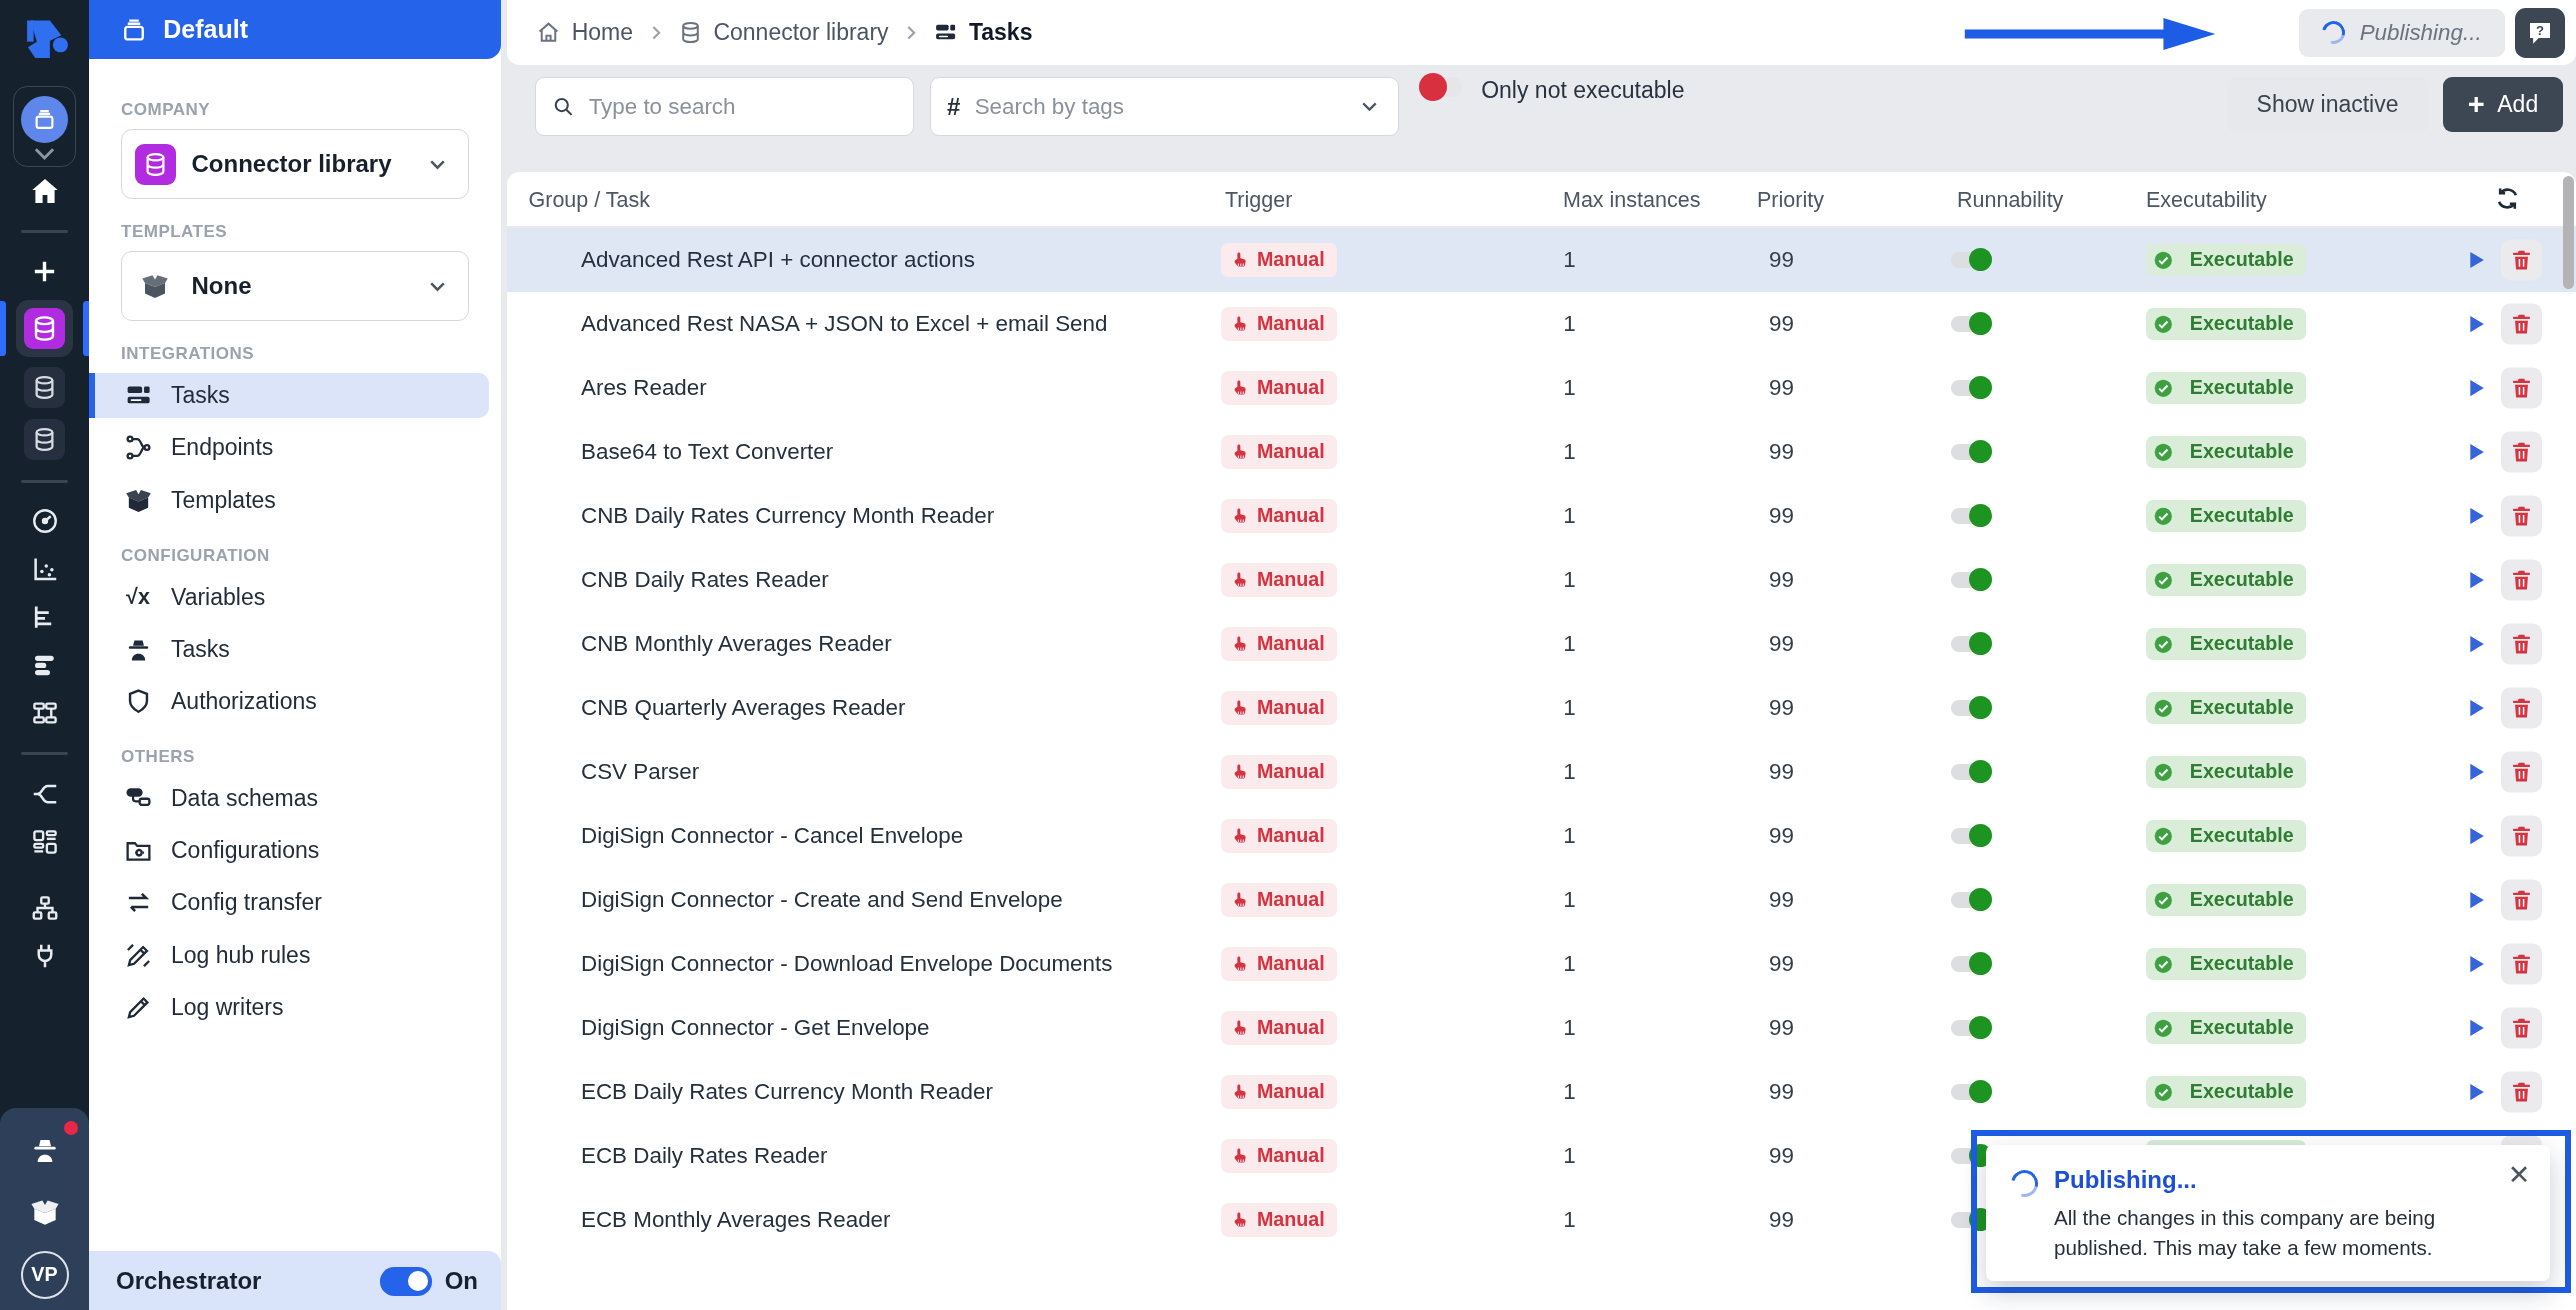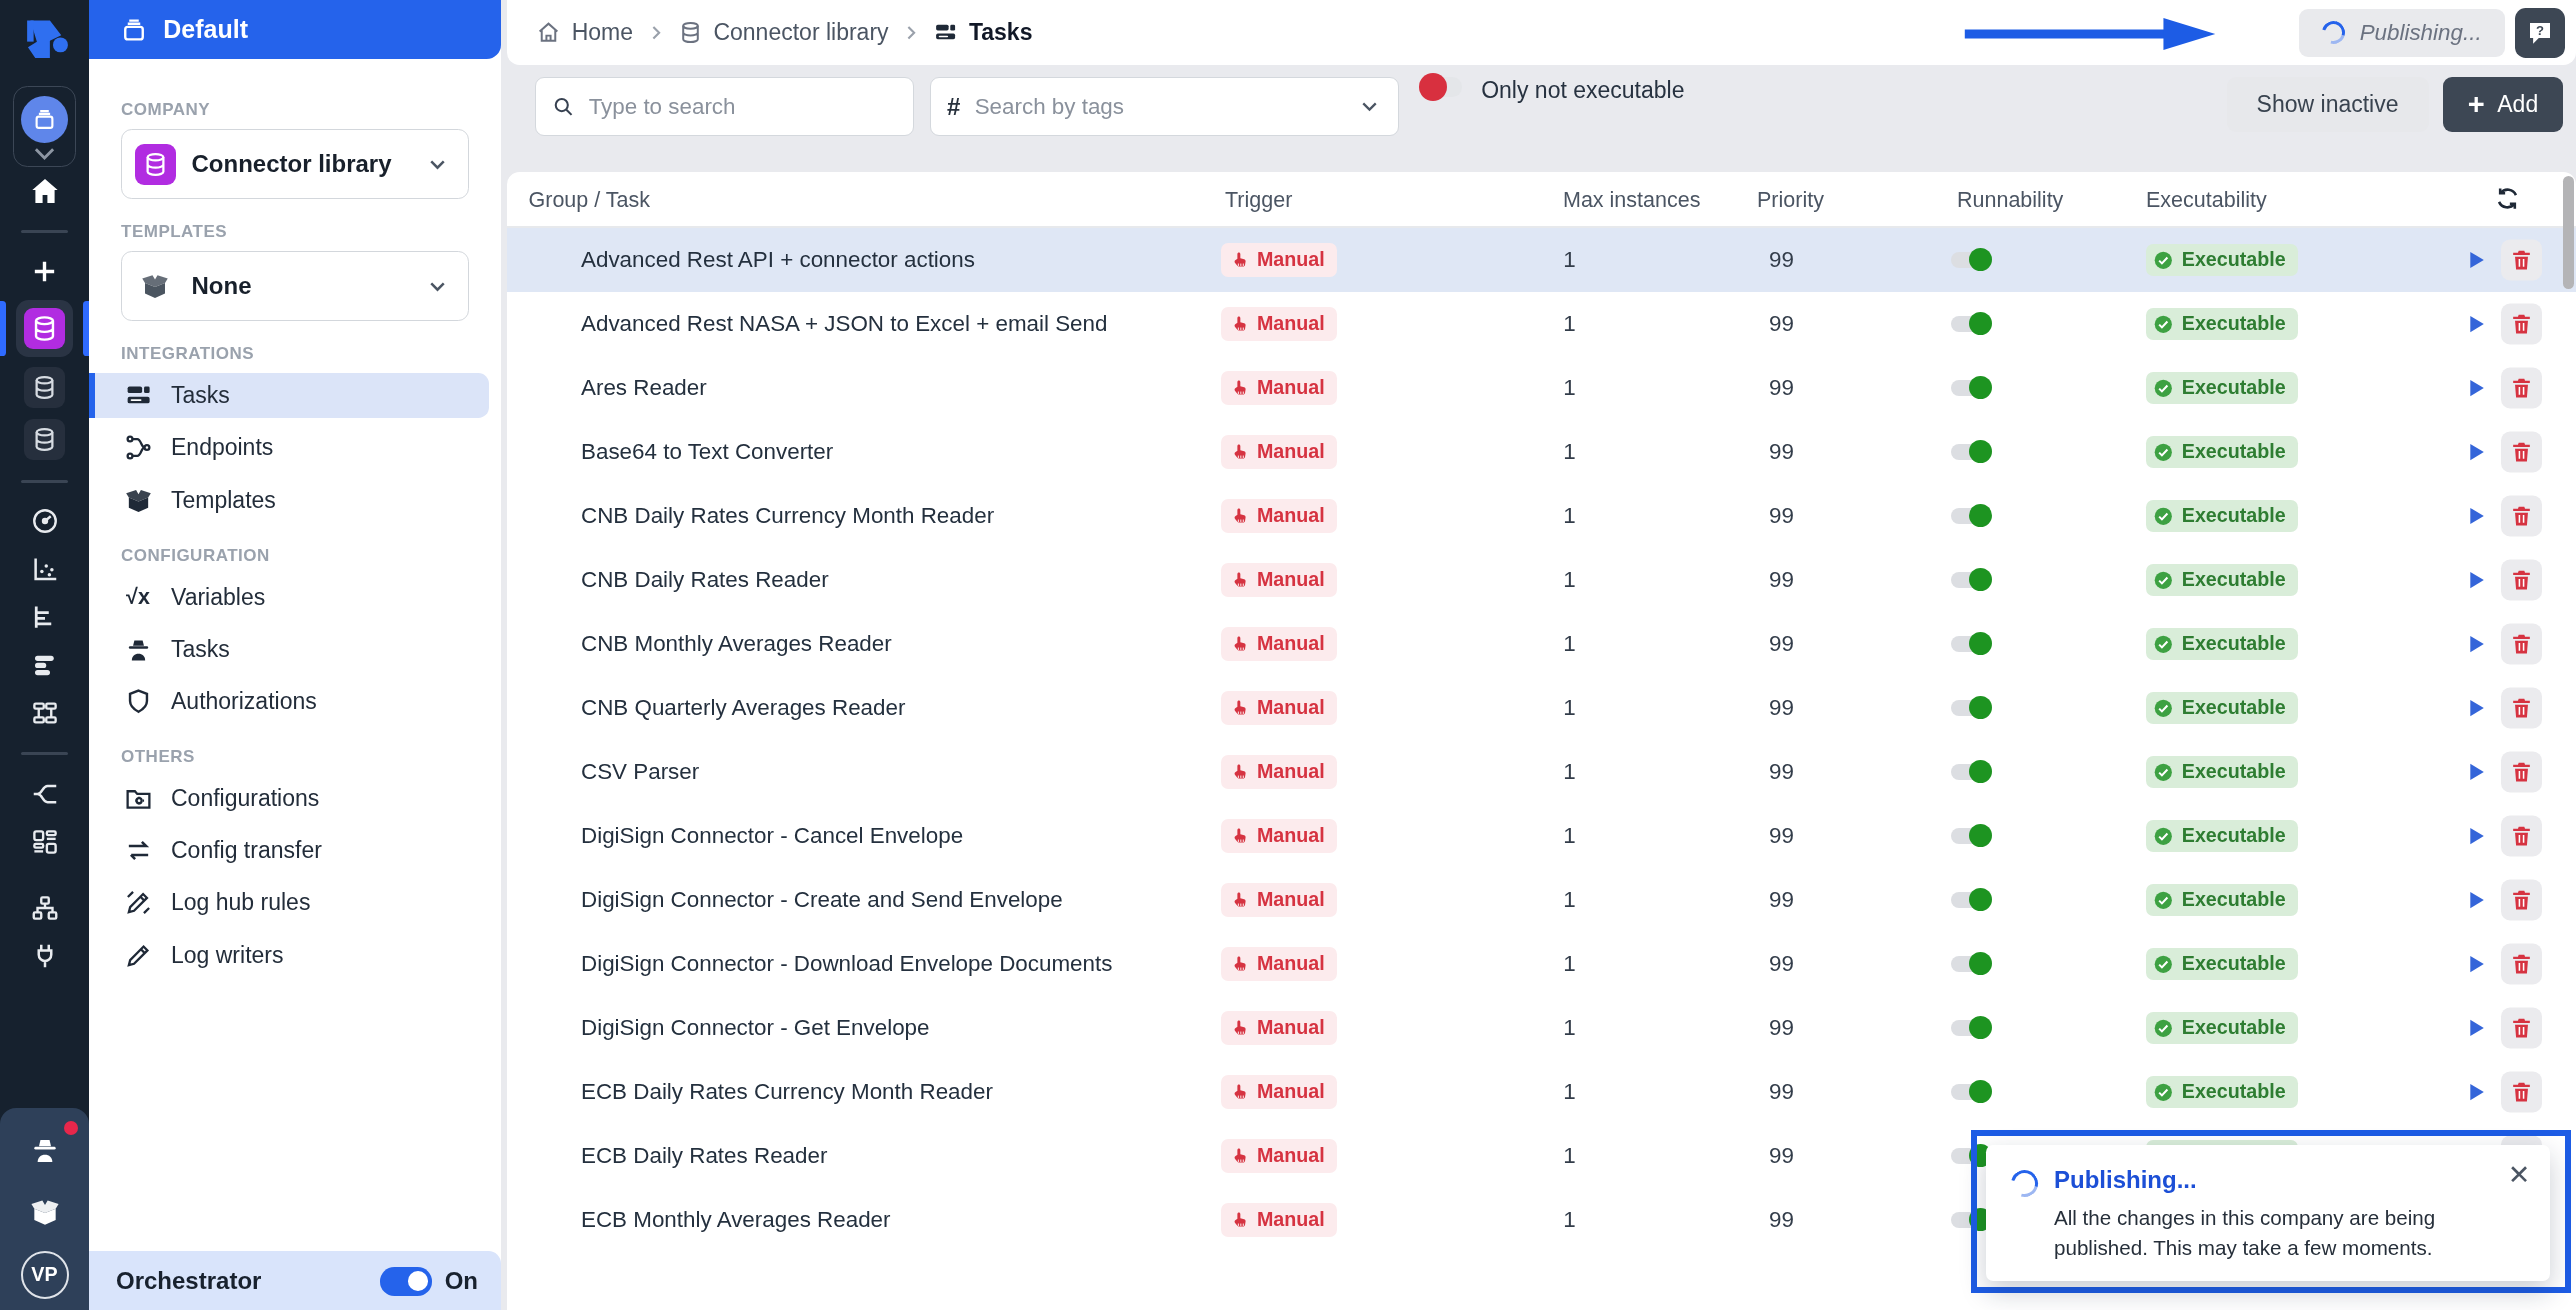--- a/index.html
+++ b/index.html
@@ -110,21 +110,21 @@
   .c { position:absolute; top:50%; transform:translateY(-50%); white-space:nowrap; }
   .c.name { left:74px; font-size:22.4px; color:#24303e; }
   .c.trig { left:714px; height:34px; padding:0 12.5px 0 9px; border-radius:7.2px; background:#fcebed;
     display:flex; align-items:center; gap:7.2px; }
   .c.trig i { font-style:normal; font-size:19.7px; font-weight:bold; color:#d63341; }
   .c.max { left:1031px; width:63px; text-align:center; font-size:22.4px; color:#333d4a; }
   .c.pri { left:1262px; font-size:22.4px; color:#333d4a; }
   .c.run { left:1444px; width:36px; height:16px; border-radius:8px; background:#dcdee2; cursor:pointer; }
   .c.run .k { position:absolute; right:-5.4px; top:-3.6px; width:23px; height:23px; border-radius:50%; background:#1d9421; }
   .c.exec { left:1639px; height:32px; padding:0 12.5px 0 7.2px; border-radius:7.2px; background:#d9edd9;
-    display:flex; align-items:center; gap:8px; }
+    display:flex; align-items:center; gap:16px; }
   .c.exec i { font-style:normal; font-size:19.7px; font-weight:bold; color:#2e7d32; }
   .c.play { left:1956px; cursor:pointer; }
   .c.del { left:1994px; width:41px; height:41px; border-radius:9px; background:#ebebee;
     display:flex; align-items:center; justify-content:center; cursor:pointer; }
   .scroll-thumb { position:absolute; right:1.8px; top:3.6px; width:11.6px; height:113px; border-radius:6.3px; background:#b4b4b6; cursor:pointer; }
 
   
   .toast-annot { position:absolute; left:1971px; top:1130px; width:600px; height:163px; border:6.3px solid #1d5ce5; }
   .toast { position:absolute; left:9px; top:9px; width:564px; height:136px; background:#fff; border-radius:7.2px;
     box-shadow:0 10.7px 27px rgba(20,30,60,.22); padding:19.7px 25px 0 25px; display:flex; gap:16px; }
@@ -368,20 +368,30 @@
               <svg width="29" height="29" viewBox="0 0 24 24" fill="none" stroke="currentColor" stroke-width="2">
                 <path d="M12 3l7 2.6v6c0 4.6-3 6.8-7 8.9-4-2.1-7-4.3-7-8.9v-6z"></path>
               </svg>
             </span>
             <span>Authorizations</span>
           </div>
           <div class="sb-label">OTHERS</div>
           <div class="sb-item">
             <span class="sb-ico">
               <svg width="29" height="29" viewBox="0 0 24 24" fill="none" stroke="currentColor" stroke-width="1.9">
+                <rect x="3" y="4.5" width="11.5" height="5.2" rx="2.6" fill="currentColor"></rect>
+                <path d="M7.5 9.7v2.6a2 2 0 0 0 2 2h3.5"></path>
+                <rect x="13" y="12.2" width="8" height="5" rx="1.6"></rect>
+              </svg>
+            </span>
+            <span>Data schemas</span>
+          </div>
+          <div class="sb-item">
+            <span class="sb-ico">
+              <svg width="29" height="29" viewBox="0 0 24 24" fill="none" stroke="currentColor" stroke-width="1.9">
                 <path d="M3 6h6l2 2.2h10V19.5H3z"></path>
                 <circle cx="12.5" cy="13.8" r="2.1"></circle>
                 <path d="M12.5 10.6v1.1M12.5 15.9v1.1M9.4 13.8h1.1M15.5 13.8h1.1"></path>
               </svg>
             </span>
             <span>Configurations</span>
           </div>
           <div class="sb-item">
             <span class="sb-ico">
               <svg width="29" height="29" viewBox="0 0 24 24" fill="none" stroke="currentColor" stroke-width="2.1">

